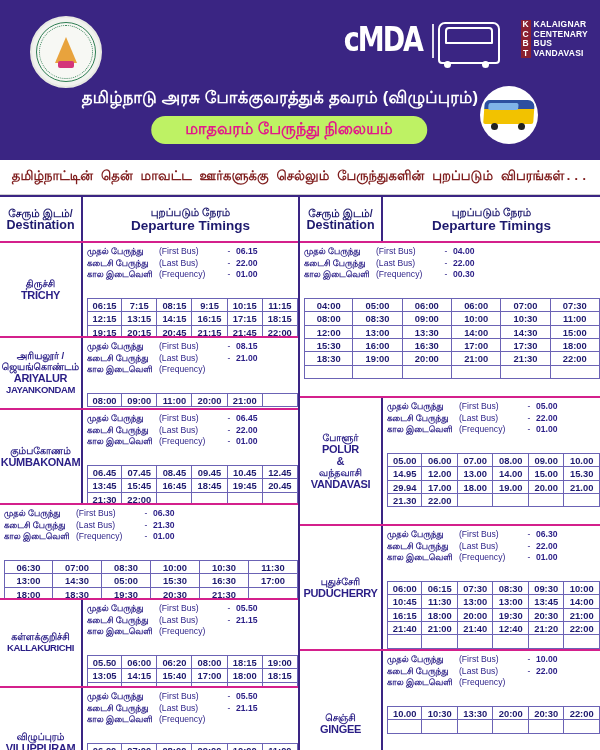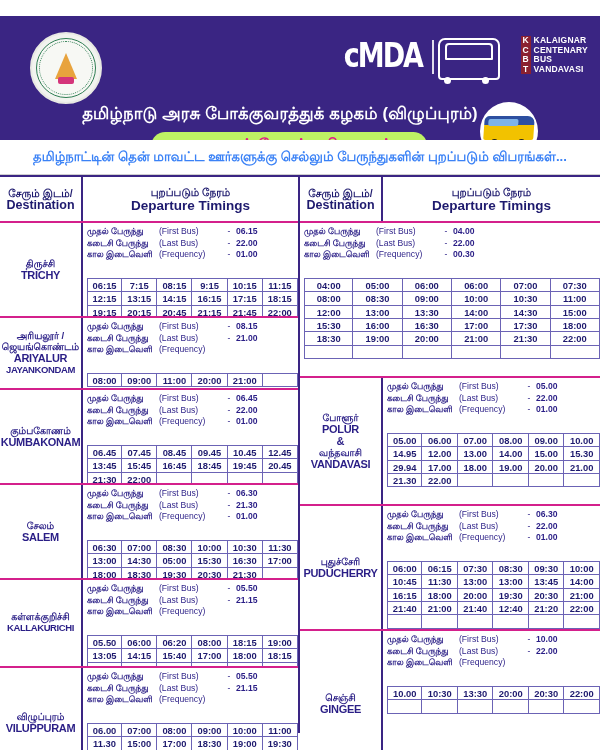--- a/index.html
+++ b/index.html
@@ -7,24 +7,23 @@
     width:600px;height:750px;
     background:#ffffff;
     font-family:"Liberation Sans", sans-serif;
     overflow:hidden;
   }
   .poster{position:relative;width:600px;height:750px;background:#fff;}
 
   
   .topband{
     position:relative;
-    height:124px;
+    height:160px;
     background:#3a2583;
     overflow:hidden;
-    margin-top:16px;
   }
   .emblem{
     position:absolute;left:30px;top:16px;
     width:68px;height:68px;border-radius:50%;
     background:#f2f3ef;
     border:2px solid #e8e9e3;
     display:flex;align-items:center;justify-content:center;
   }
   .emblem-inner{
     width:58px;height:58px;border-radius:50%;
@@ -131,24 +130,25 @@
     position:absolute;bottom:0px;left:7px;
     width:7px;height:7px;border-radius:50%;background:#222;
     box-shadow:27px 0 0 0 #222;
   }
 
   
   .subtitle{
     height:34px;
     display:flex;align-items:center;justify-content:center;
     background:#ffffff;
-    color:#3b82f6;
+    color:#7f1d1d;
     font-size:13.2px;font-weight:bold;
     border-bottom:1px solid #cfcfcf;
     text-align:center;
+    font-family:Liberation Mono, monospace;
   }
 
   
   .tablewrap{
     display:flex;
     height:556px;
     border-top:2px solid #3a2583;
   }
   .col{
     width:300px;
@@ -266,21 +266,21 @@
         <span>T</span>
       </div>
       <div class="kcbt-words">
         <span>KALAIGNAR</span>
         <span>CENTENARY</span>
         <span>BUS</span>
         <span>VANDAVASI</span>
       </div>
     </div>
 
-    <div class="org-title">தமிழ்நாடு அரசு போக்குவரத்துக் கழகம் (விழுப்புரம்)</div>
+    <div class="org-title">தமிழ்நாடு அரசு போக்குவரத்துக் தவரம் (விழுப்புரம்)</div>
     <div class="station-pill">மாதவரம் பேருந்து நிலையம்</div>
 
     <div class="bus-circle">
       <div class="bus-photo">
         <div class="bus-body">
           <div class="bus-win"></div>
         </div>
         <div class="bus-wheel"></div>
       </div>
     </div>
@@ -433,24 +433,20 @@
                 <div class="cell">21:30</div>
                 <div class="cell">22:00</div>
                 <div class="cell empty">&nbsp;</div>
                 <div class="cell empty">&nbsp;</div>
                 <div class="cell empty">&nbsp;</div>
                 <div class="cell empty">&nbsp;</div>
               </div>
             </div>
           </div>
           <div class="trow" style="height: 95px;">
-            <div class="dest">
-              <div class="ta">சேலம்</div>
-              <div class="en">SALEM</div>
-            </div>
             <div class="times">
               <div class="summary">
                 <div class="sline">
                   <span class="lbl-ta">முதல் பேருந்து</span>
                   <span class="lbl-en">(First Bus)</span>
                   <span class="dash">-</span>
                   <span class="val">06.30</span>
                 </div>
                 <div class="sline">
                   <span class="lbl-ta">கடைசி பேருந்து</span>

